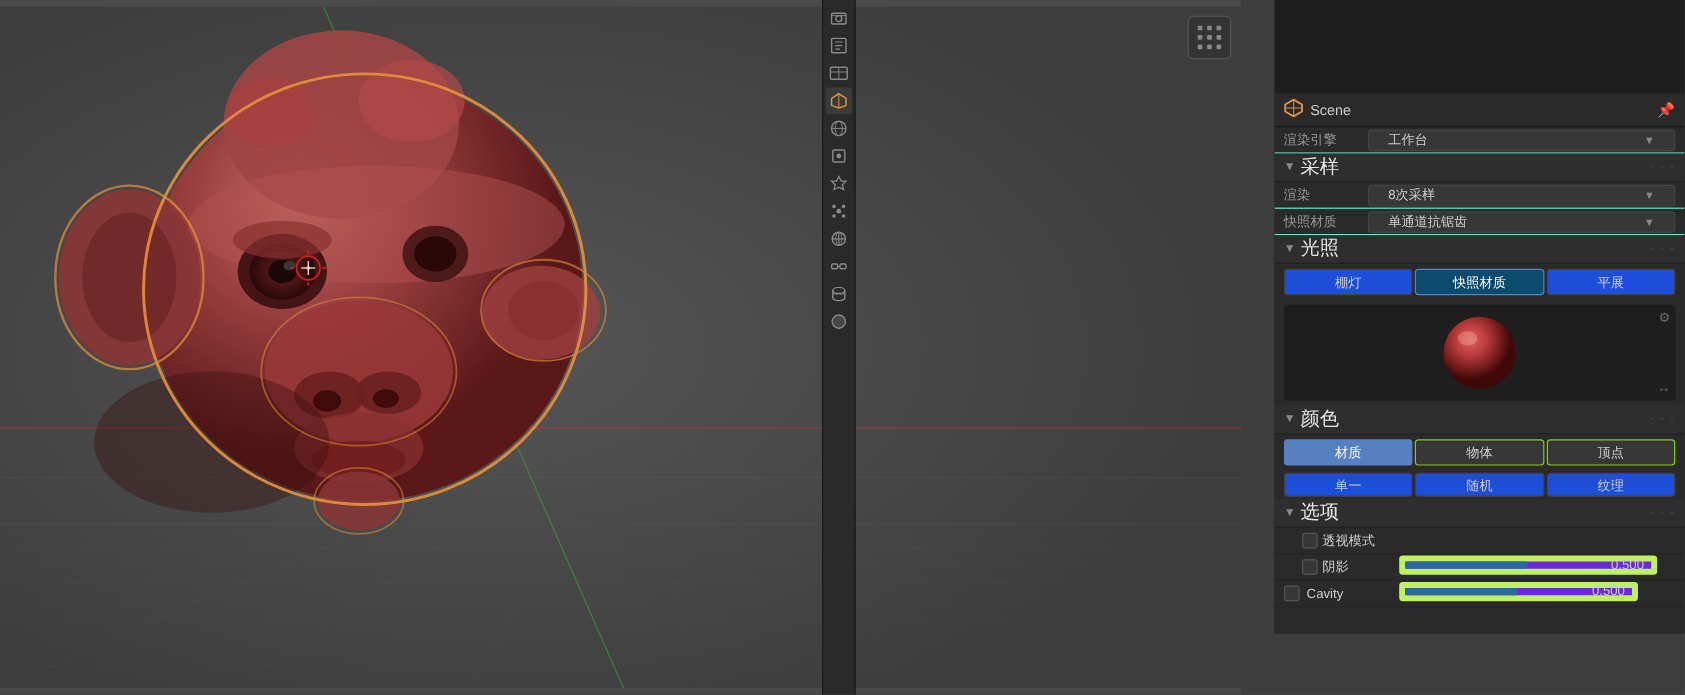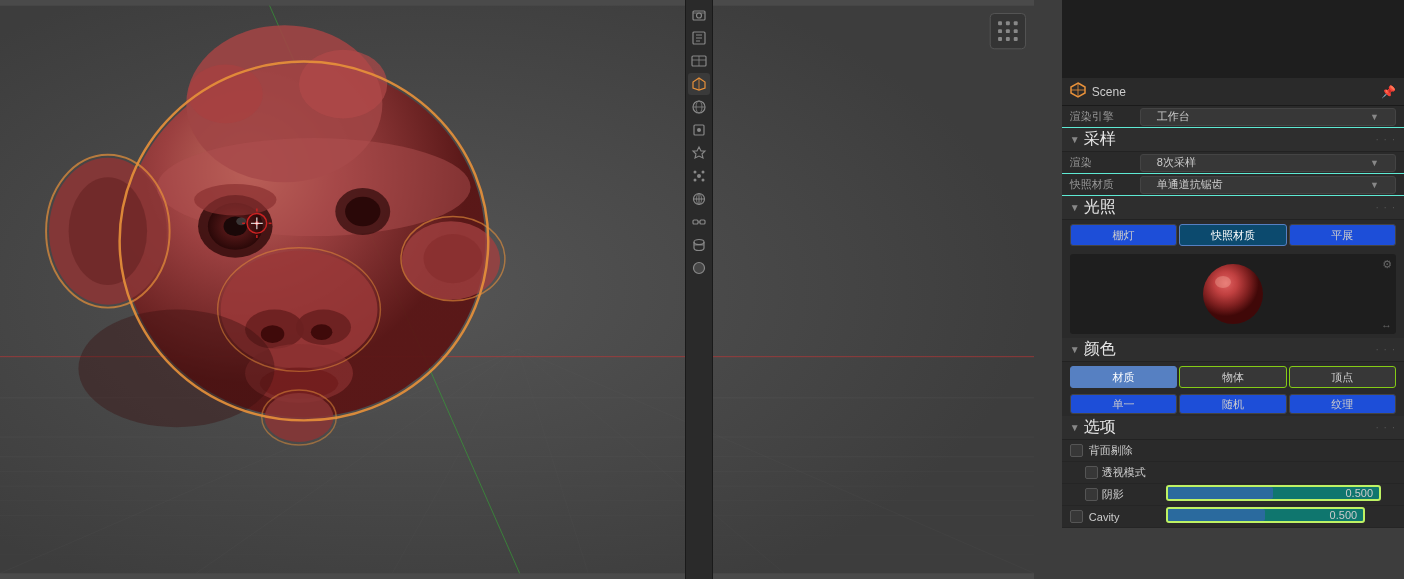--- a/index.html
+++ b/index.html
@@ -332,23 +332,23 @@
 
     .slider-label {
       font-size: 11px;
       color: #cccccc;
       min-width: 60px;
     }
 
     .slider-bar {
       flex: 1;
       height: 16px;
-      background: #0f766e;
+      background: #6d28d9;
       border-radius: 3px;
-      border: 2px solid #bef264;
+      border: 5px solid #bef264;
       position: relative;
       display: flex;
       align-items: center;
       margin-top: 40px;
     }
 
     .slider-fill {
       height: 100%;
       background: #2a6a9e;
       border-radius: 2px;
@@ -688,24 +688,20 @@
       <div class="sub-btn">随机</div>
       <div class="sub-btn">纹理</div>
     </div>
 
     <div class="section-header">
       <span class="arrow">▼</span>
       <span class="label">选项</span>
       <span class="dots">· · ·</span>
     </div>
 
-    <div class="option-row">
-      <div class="checkbox"></div>
-      <span class="option-label">背面剔除</span>
-    </div>
 
     <div class="slider-row">
       <div class="slider-checkbox"></div>
       <span class="slider-label">透视模式</span>
       <div class="slider-bar" style="flex:1;">
         <div class="slider-fill" style="width:50%;"></div>
         <span class="slider-value">0.500</span>
       </div>
     </div>
 

